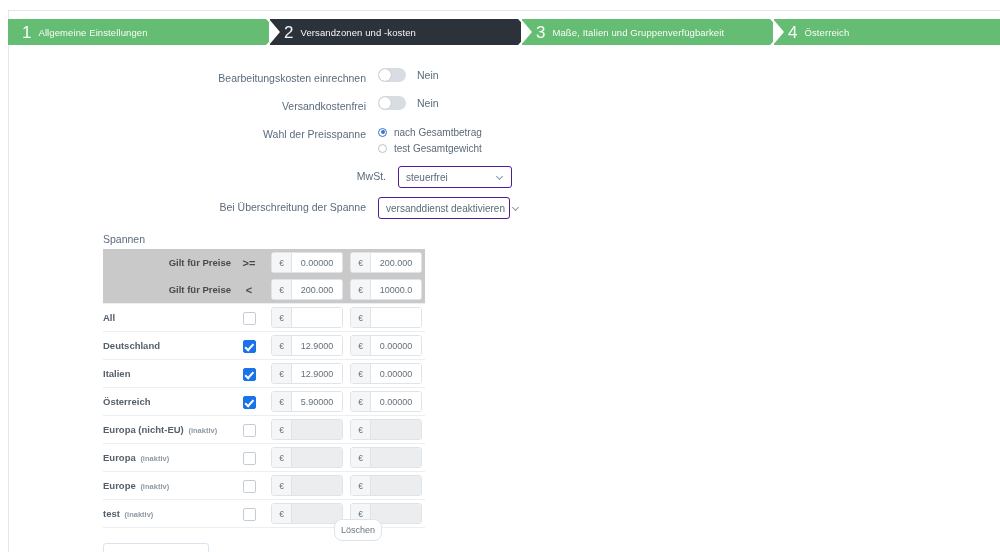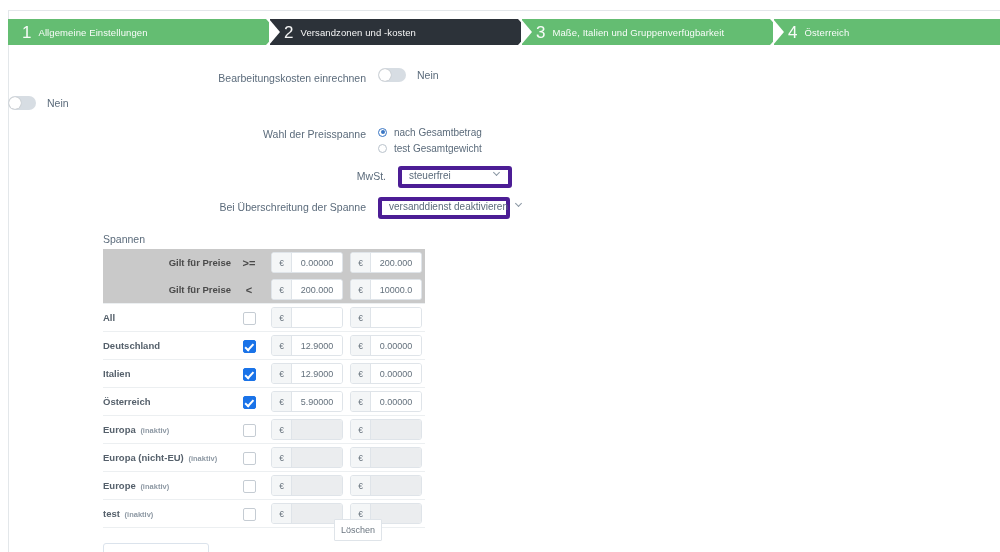--- a/index.html
+++ b/index.html
@@ -181,24 +181,25 @@
   }
   .radio-text {
     margin-left: 7px;
     font-size: 10px;
     color: #5b6b7b;
   }
 
   
   .sel {
     height: 22px;
-    border: 4px solid #4c1d95;
+    border: 1px solid #4c1d95;
     border-radius: 3px;
     background: #ffffff;
     display: flex;
+    align-items: center;
     font-size: 10px;
     color: #5b6b7b;
     padding: 0 7px;
     box-sizing: border-box;
     position: relative;
   }
   .sel .sel-val { flex: 1 1 auto; white-space: nowrap; }
   .sel .chev {
     margin-left: 8px;
     width: 7px; height: 7px;
@@ -335,21 +336,21 @@
   .cellpad { padding-left: 4px !important; }
 
   
   .del-btn {
     position: absolute;
     left: 334px;
     top: 519px;
     width: 46px;
     height: 20px;
     border: 1px solid #dfe4e9;
-    border-radius: 1px;
+    border-radius: 8px;
     background: #ffffff;
     font-size: 9px;
     color: #6b7680;
     display: flex;
     align-items: center;
     justify-content: center;
   }
   
   .bottom-ctl {
     position: absolute;
@@ -397,20 +398,21 @@
     <div class="form-label">Bearbeitungskosten einrechnen</div>
     <div class="form-control">
       <span class="switch">
         <span class="knob"></span>
       </span>
       <span class="switch-text">Nein</span>
     </div>
   </div>
 
   <div class="form-row" style="top:40px;">
+    <div class="form-label">Versandkostenfrei</div>
     <div class="form-control">
       <span class="switch">
         <span class="knob"></span>
       </span>
       <span class="switch-text">Nein</span>
     </div>
   </div>
 
   <div class="form-row" style="top:68px;height:34px;">
     <div class="form-label">Wahl der Preisspanne</div>
@@ -572,20 +574,42 @@
       <td class="cellpad">
         <div class="ingrp">
           <span class="addon">€</span>
           <span class="fld">0.00000</span>
         </div>
       </td>
     </tr>
 
     <tr class="body-row">
       <td class="row-name">
+        <span>Europa (nicht-EU)</span>
+        <span class="inactive">(inaktiv)</span>
+      </td>
+      <td class="chk-cell">
+        <span class="chk"></span>
+      </td>
+      <td class="cellpad">
+        <div class="ingrp disabled">
+          <span class="addon">€</span>
+          <span class="fld"></span>
+        </div>
+      </td>
+      <td class="cellpad">
+        <div class="ingrp disabled">
+          <span class="addon">€</span>
+          <span class="fld"></span>
+        </div>
+      </td>
+    </tr>
+
+    <tr class="body-row">
+      <td class="row-name">
         <span>Europa</span>
         <span class="inactive">(inaktiv)</span>
       </td>
       <td class="chk-cell">
         <span class="chk"></span>
       </td>
       <td class="cellpad">
         <div class="ingrp disabled">
           <span class="addon">€</span>
           <span class="fld"></span>
@@ -594,42 +618,20 @@
       <td class="cellpad">
         <div class="ingrp disabled">
           <span class="addon">€</span>
           <span class="fld"></span>
         </div>
       </td>
     </tr>
 
     <tr class="body-row">
       <td class="row-name">
-        <span>Europa (nicht-EU)</span>
-        <span class="inactive">(inaktiv)</span>
-      </td>
-      <td class="chk-cell">
-        <span class="chk"></span>
-      </td>
-      <td class="cellpad">
-        <div class="ingrp disabled">
-          <span class="addon">€</span>
-          <span class="fld"></span>
-        </div>
-      </td>
-      <td class="cellpad">
-        <div class="ingrp disabled">
-          <span class="addon">€</span>
-          <span class="fld"></span>
-        </div>
-      </td>
-    </tr>
-
-    <tr class="body-row">
-      <td class="row-name">
         <span>Europe</span>
         <span class="inactive">(inaktiv)</span>
       </td>
       <td class="chk-cell">
         <span class="chk"></span>
       </td>
       <td class="cellpad">
         <div class="ingrp disabled">
           <span class="addon">€</span>
           <span class="fld"></span>

